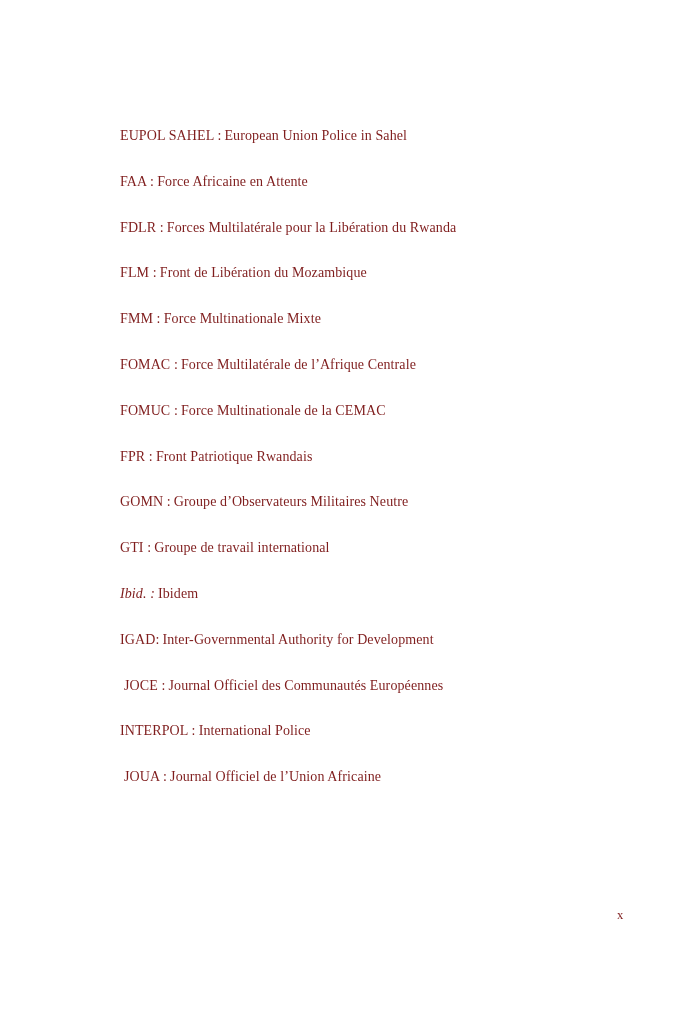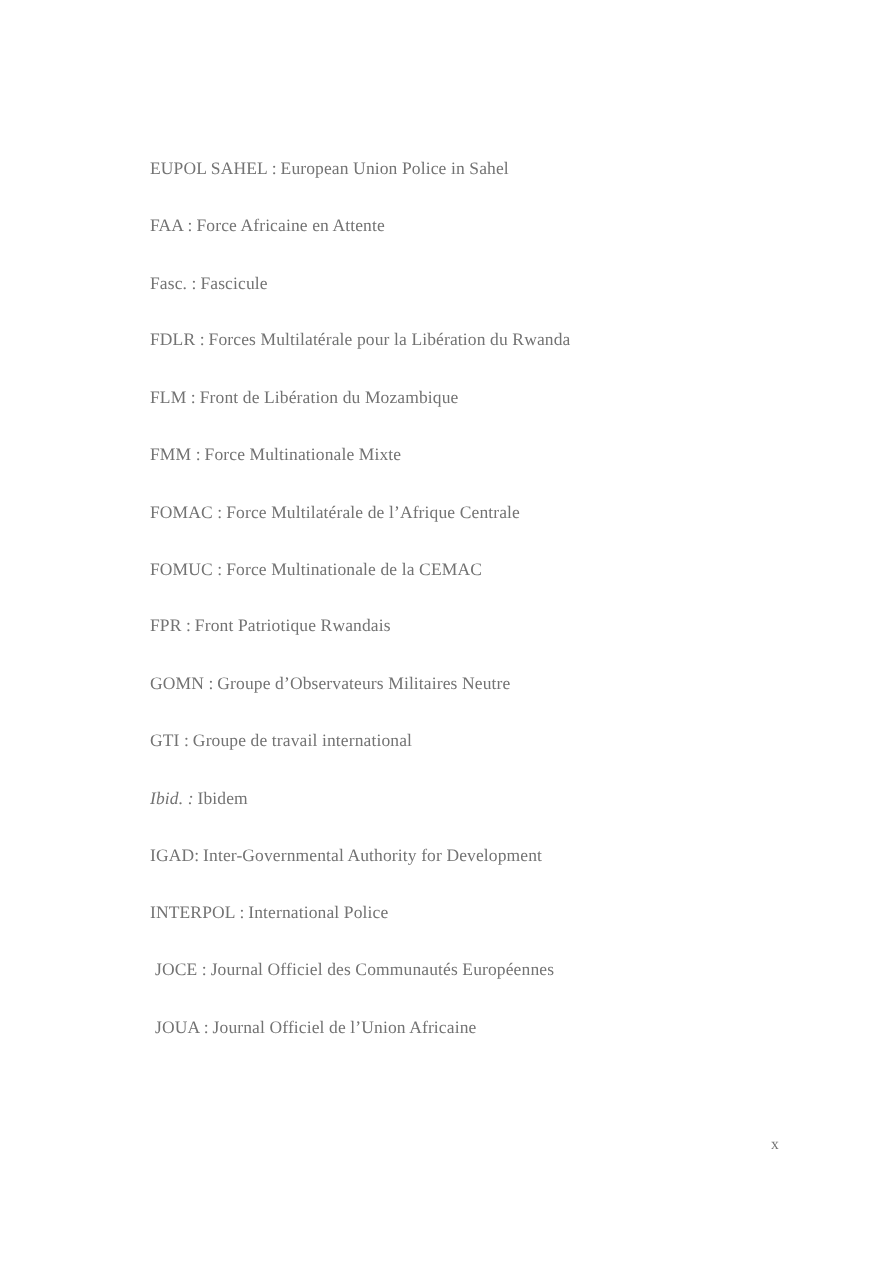--- a/index.html
+++ b/index.html
@@ -6,21 +6,21 @@
     margin: 0;
     padding: 0;
     background: #ffffff;
   }
   .page {
     position: relative;
     width: 700px;
     height: 1028px;
     background: #ffffff;
     font-family: "Liberation Serif", "DejaVu Serif", serif;
-    color: #737373;
+    color: #7f1d1d;
     overflow: hidden;
   }
   .entries {
     position: absolute;
     left: 120px;
     top: 127px;
     right: 30px;
   }
   .entry {
     height: 45.8px;
@@ -56,23 +56,20 @@
   <div class="entries">
 
     <div class="entry">
       <span class="term">EUPOL SAHEL :</span><span class="definition">European Union Police in Sahel</span>
     </div>
 
     <div class="entry">
       <span class="term">FAA :</span><span class="definition">Force Africaine en Attente</span>
     </div>
 
-    <div class="entry">
-      <span class="term">Fasc. :</span><span class="definition">Fascicule</span>
-    </div>
 
     <div class="entry">
       <span class="term">FDLR :</span><span class="definition">Forces Multilatérale pour la Libération du Rwanda</span>
     </div>
 
     <div class="entry">
       <span class="term">FLM :</span><span class="definition">Front de Libération du Mozambique</span>
     </div>
 
     <div class="entry">
@@ -100,26 +97,26 @@
     </div>
 
     <div class="entry">
       <span class="term italic">Ibid. :</span><span class="definition">Ibidem</span>
     </div>
 
     <div class="entry">
       <span class="term">IGAD:</span><span class="definition">Inter-Governmental Authority for Development</span>
     </div>
 
+    <div class="entry indent">
+      <span class="term">JOCE :</span><span class="definition">Journal Officiel des Communautés Européennes</span>
+    </div>
+
     <div class="entry">
       <span class="term">INTERPOL :</span><span class="definition">International Police</span>
-    </div>
-
-    <div class="entry indent">
-      <span class="term">JOCE :</span><span class="definition">Journal Officiel des Communautés Européennes</span>
     </div>
 
     <div class="entry indent">
       <span class="term">JOUA :</span><span class="definition">Journal Officiel de l’Union Africaine</span>
     </div>
 
 
   </div>
 
   <div class="page-number">x</div>

